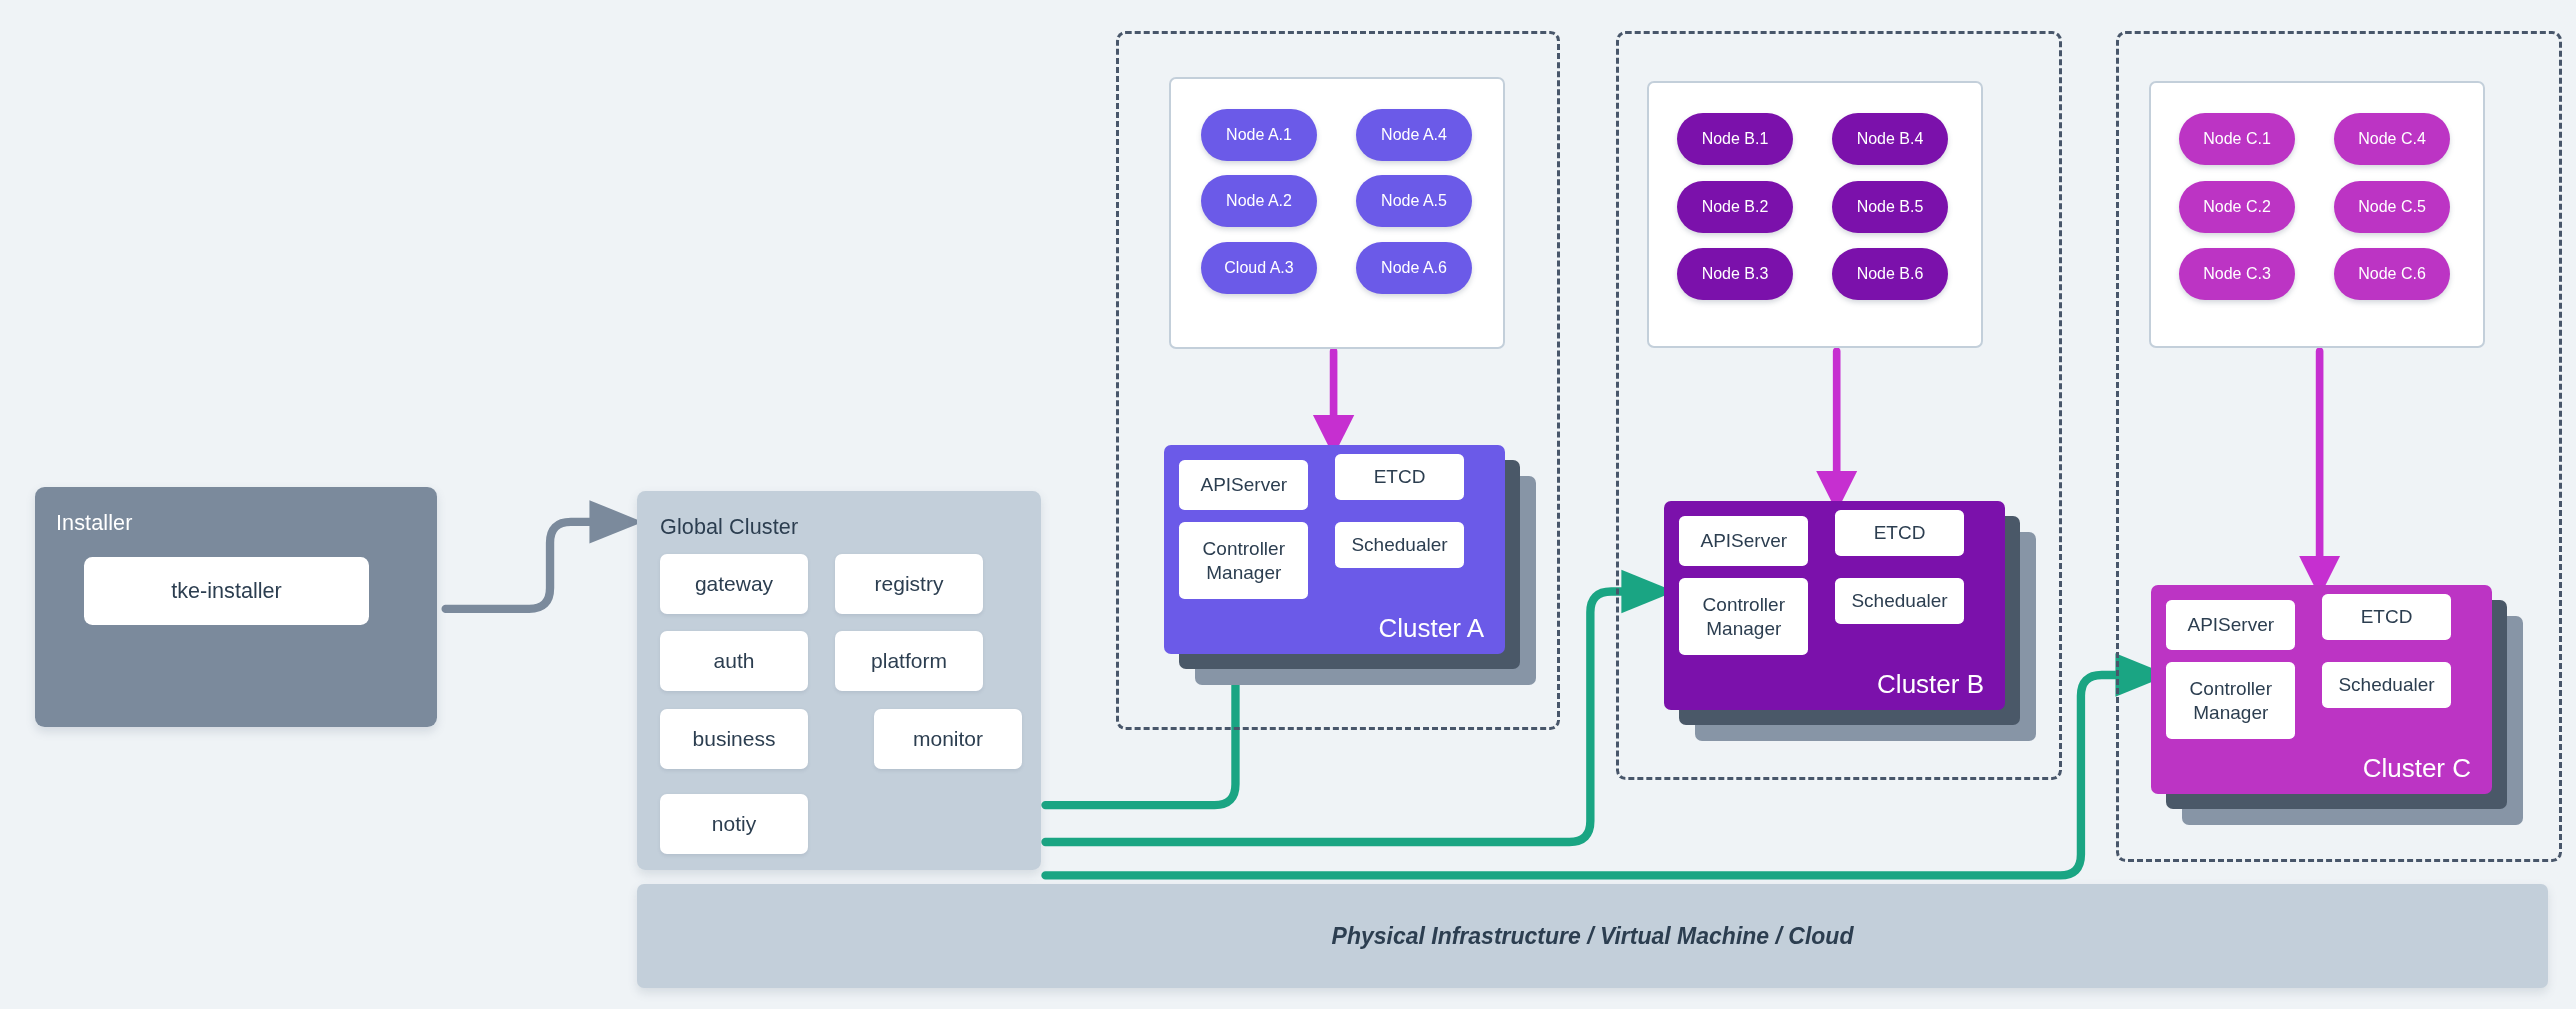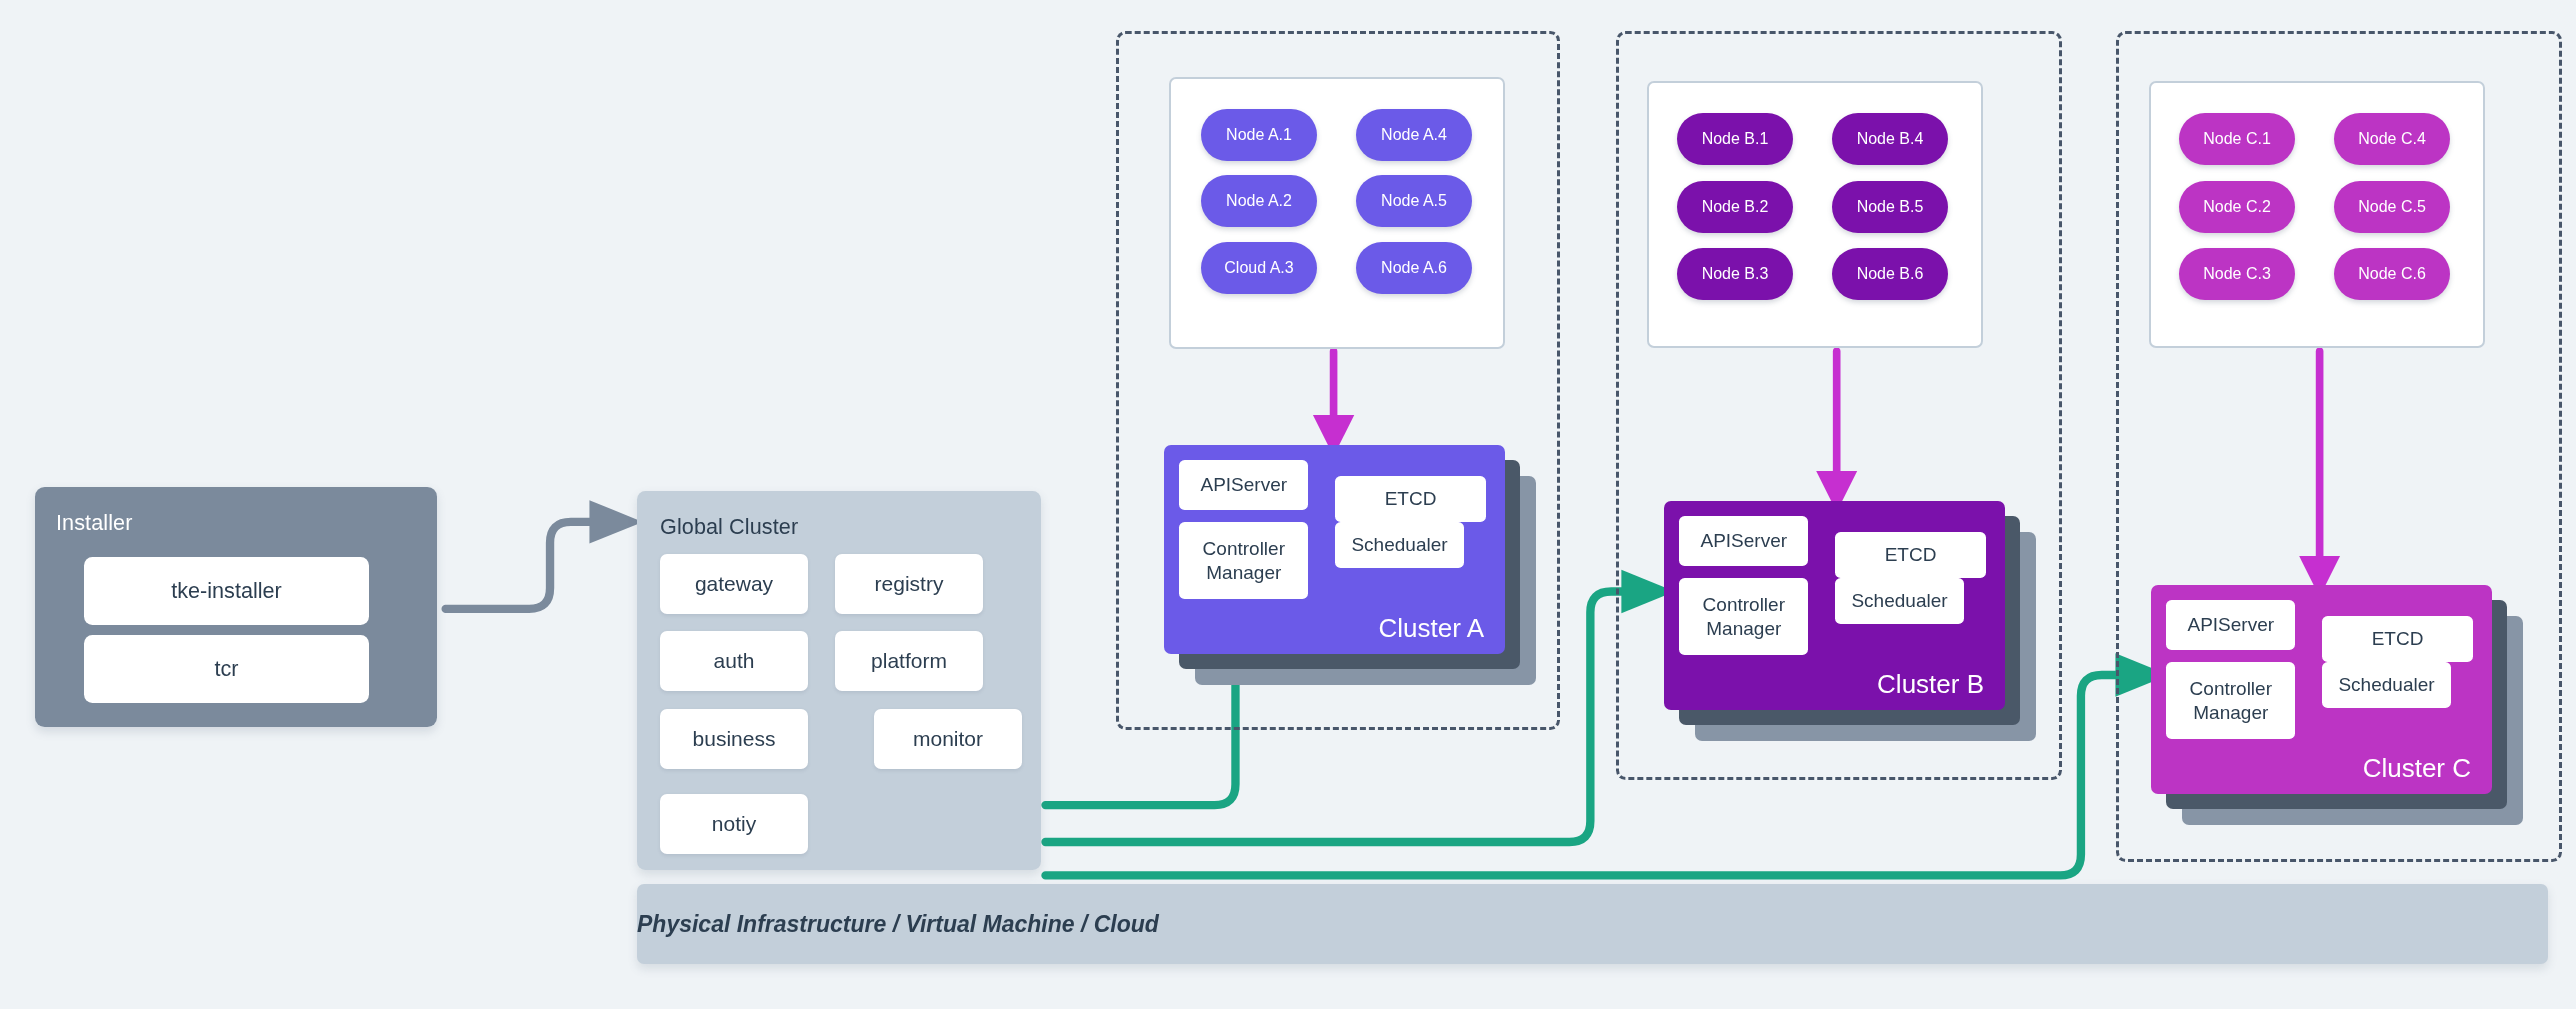--- a/index.html
+++ b/index.html
@@ -98,33 +98,33 @@
   .cp-a .cp-main{background:#6b5ae8;}
   .cp-b .cp-main{background:#7b11ab;}
   .cp-c .cp-main{background:#bc34c4;}
 
   .cp-box{
     position:absolute;background:#ffffff;border-radius:5.6px;
     display:flex;align-items:center;justify-content:center;
     text-align:center;color:#2c3e50;font-size:19px;line-height:1.25;
   }
   .cp-api{left:15.3px;top:15.3px;width:129px;height:50px;}
-  .cp-etcd{left:171px;top:31px;width:151px;height:46px;}
+  .cp-etcd{left:171px;top:9px;width:129px;height:46px;}
   .cp-ctrl{left:15.3px;top:77px;width:129px;height:77px;}
   .cp-sched{left:171px;top:77px;width:129px;height:46px;}
   .cp-label{
     position:absolute;right:21px;bottom:9.7px;
     color:#ffffff;font-size:26px;white-space:nowrap;
   }
 
   
   #infra{
-    left:637px;top:884px;width:1911px;height:80px;
+    left:637px;top:884px;width:1911px;height:104px;
     background:#c3cfda;border-radius:7px;
-    display:flex;align-items:center;
+    display:flex;align-items:center;justify-content:center;
     box-shadow:0 4.2px 9.7px rgba(90,105,125,.16);
   }
   #infra-label{
     color:#2c3e50;font-size:23px;font-style:italic;font-weight:bold;
   }
 
   
   #wires{position:absolute;left:0;top:0;width:2576px;height:1009px;pointer-events:none;}
 </style>
 </head>
@@ -154,21 +154,20 @@
     <path d="M 1502 1258 L 2960 1258 Q 2990 1258 2990 1228 L 2990 1000 Q 2990 970 3020 970 L 3078 970" fill="none" stroke="#1aa583" stroke-width="12" stroke-linecap="round" marker-end="url(#teal-arrow)"></path>
 
     <path d="M 1916 505 L 1916 625" fill="none" stroke="#c62fd0" stroke-width="11" stroke-linecap="round" marker-end="url(#magenta-arrow)"></path>
     <path d="M 2639 505 L 2639 705" fill="none" stroke="#c62fd0" stroke-width="11" stroke-linecap="round" marker-end="url(#magenta-arrow)"></path>
     <path d="M 3333 505 L 3333 827" fill="none" stroke="#c62fd0" stroke-width="11" stroke-linecap="round" marker-end="url(#magenta-arrow)"></path>
   </svg>
 
   <div id="installer" class="panel"></div>
   <div id="installer-title" class="panel-title">Installer</div>
   <div id="inst-chip-1" class="inst-chip">tke-installer</div>
-  <div id="inst-chip-2" class="inst-chip">tcr</div>
 
   <div id="global" class="panel"></div>
   <div id="global-title" class="panel-title">Global Cluster</div>
   <div class="svc-chip" style="left:660px;top:554px;">gateway</div>
   <div class="svc-chip" style="left:835px;top:554px;">registry</div>
   <div class="svc-chip" style="left:660px;top:631px;">auth</div>
   <div class="svc-chip" style="left:835px;top:631px;">platform</div>
   <div class="svc-chip" style="left:660px;top:709px;">business</div>
   <div class="svc-chip" style="left:874px;top:709px;">monitor</div>
   <div class="svc-chip" style="left:660px;top:794px;">notiy</div>

